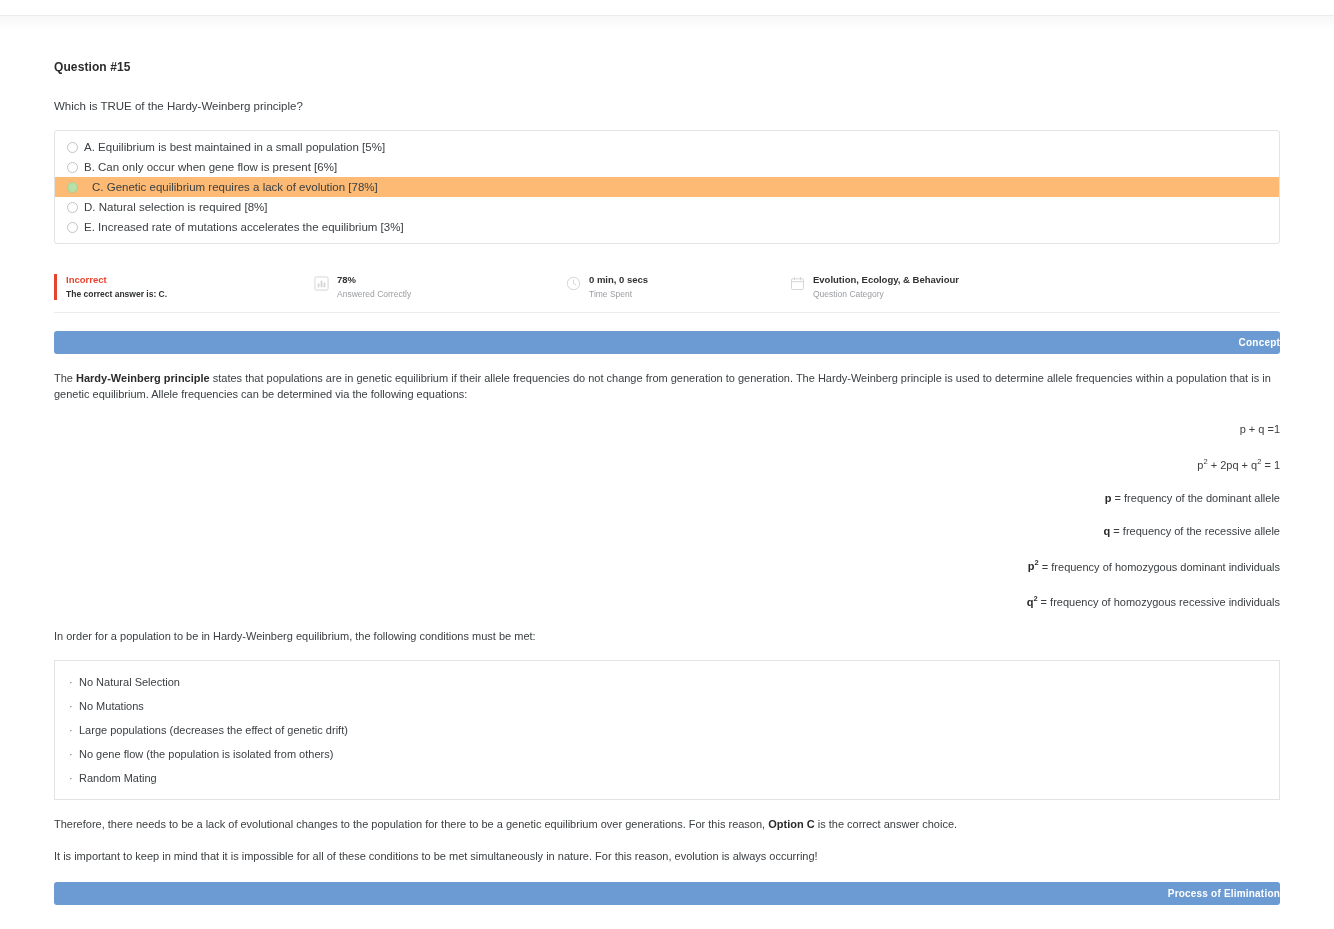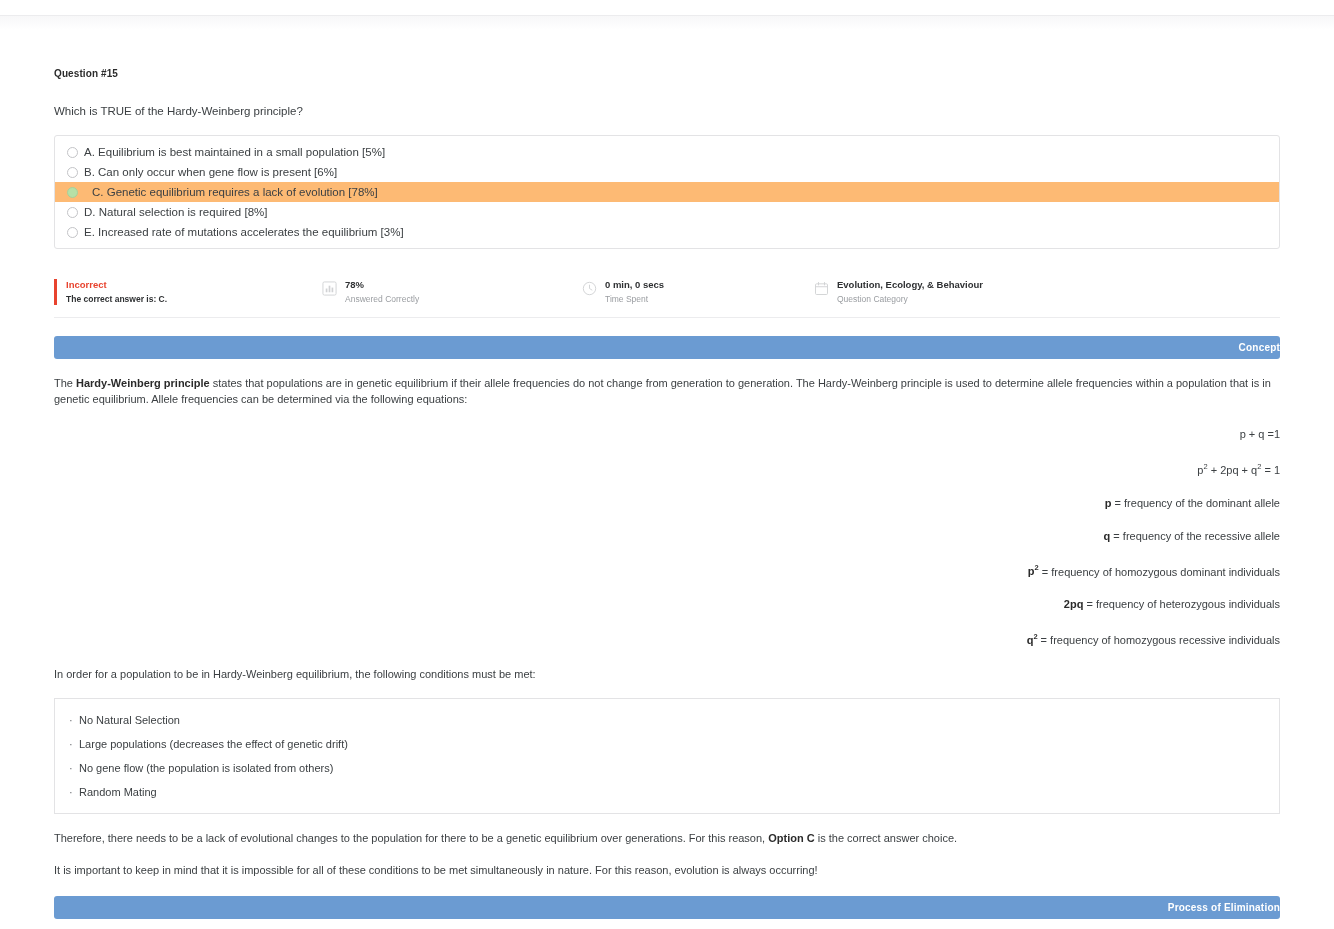--- a/index.html
+++ b/index.html
@@ -19,24 +19,24 @@
   .topbar-shade {
     height: 14px;
     background: linear-gradient(#f7f7f8, #ffffff);
   }
 
   .page {
     padding: 0 54px 0 54px;
   }
 
   .q-title {
-    font-size: 10px;
+    font-size: 12px;
     font-weight: bold;
     color: #2b2b2b;
-    margin-top: 38px;
+    margin-top: 30px;
     letter-spacing: .1px;
   }
 
   .q-stem {
     font-size: 11.5px;
     color: #3c4043;
     margin-top: 26px;
   }
 
   
@@ -74,21 +74,20 @@
     background: #b6e0a6;
   }
 
   
   .stats {
     display: flex;
     align-items: center;
     margin-top: 22px;
     padding: 8px 0 12px 0;
     border-bottom: 1px solid #ececee;
-    gap: 8px;
   }
   .stat {
     display: flex;
     align-items: flex-start;
   }
   .stat-result {
     border-left: 3px solid #e8432e;
     padding-left: 9px;
     width: 260px;
   }
@@ -268,28 +267,28 @@
   <div class="para">
     <span>The </span><b>Hardy-Weinberg principle</b><span> states that populations are in genetic equilibrium if their allele frequencies do not change from generation to generation. The Hardy-Weinberg principle is used to determine allele frequencies within a population that is in genetic equilibrium. Allele frequencies can be determined via the following equations:</span>
   </div>
 
   <div class="equations" id="equations">
       <div class="eq">p + q =1</div>
       <div class="eq">p<sup>2</sup> + 2pq + q<sup>2</sup> = 1</div>
       <div class="eq"><b>p</b><span> = frequency of the dominant allele</span></div>
       <div class="eq"><b>q</b><span> = frequency of the recessive allele</span></div>
       <div class="eq"><b>p<sup>2</sup></b><span> = frequency of homozygous dominant individuals</span></div>
-      <div class="eq"><b>2pq</b><span> = frequency of heterozygous individuals</span></div>
       <div class="eq"><b>q<sup>2</sup></b><span> = frequency of homozygous recessive individuals</span></div>
     </div>
 
   <div class="para tight">In order for a population to be in Hardy-Weinberg equilibrium, the following conditions must be met:</div>
 
   <div class="listbox" id="conditions">
       <div class="li"><span class="bullet">·</span><span>No Natural Selection</span></div>
+      <div class="li"><span class="bullet">·</span><span>No Mutations</span></div>
       <div class="li"><span class="bullet">·</span><span>Large populations (decreases the effect of genetic drift)</span></div>
       <div class="li"><span class="bullet">·</span><span>No gene flow (the population is isolated from others)</span></div>
       <div class="li"><span class="bullet">·</span><span>Random Mating</span></div>
     </div>
 
   <div class="para">
     <span>Therefore, there needs to be a lack of evolutional changes to the population for there to be a genetic equilibrium over generations. For this reason, </span><b>Option C</b><span> is the correct answer choice.</span>
   </div>
 
   <div class="para">It is important to keep in mind that it is impossible for all of these conditions to be met simultaneously in nature. For this reason, evolution is always occurring!</div>

